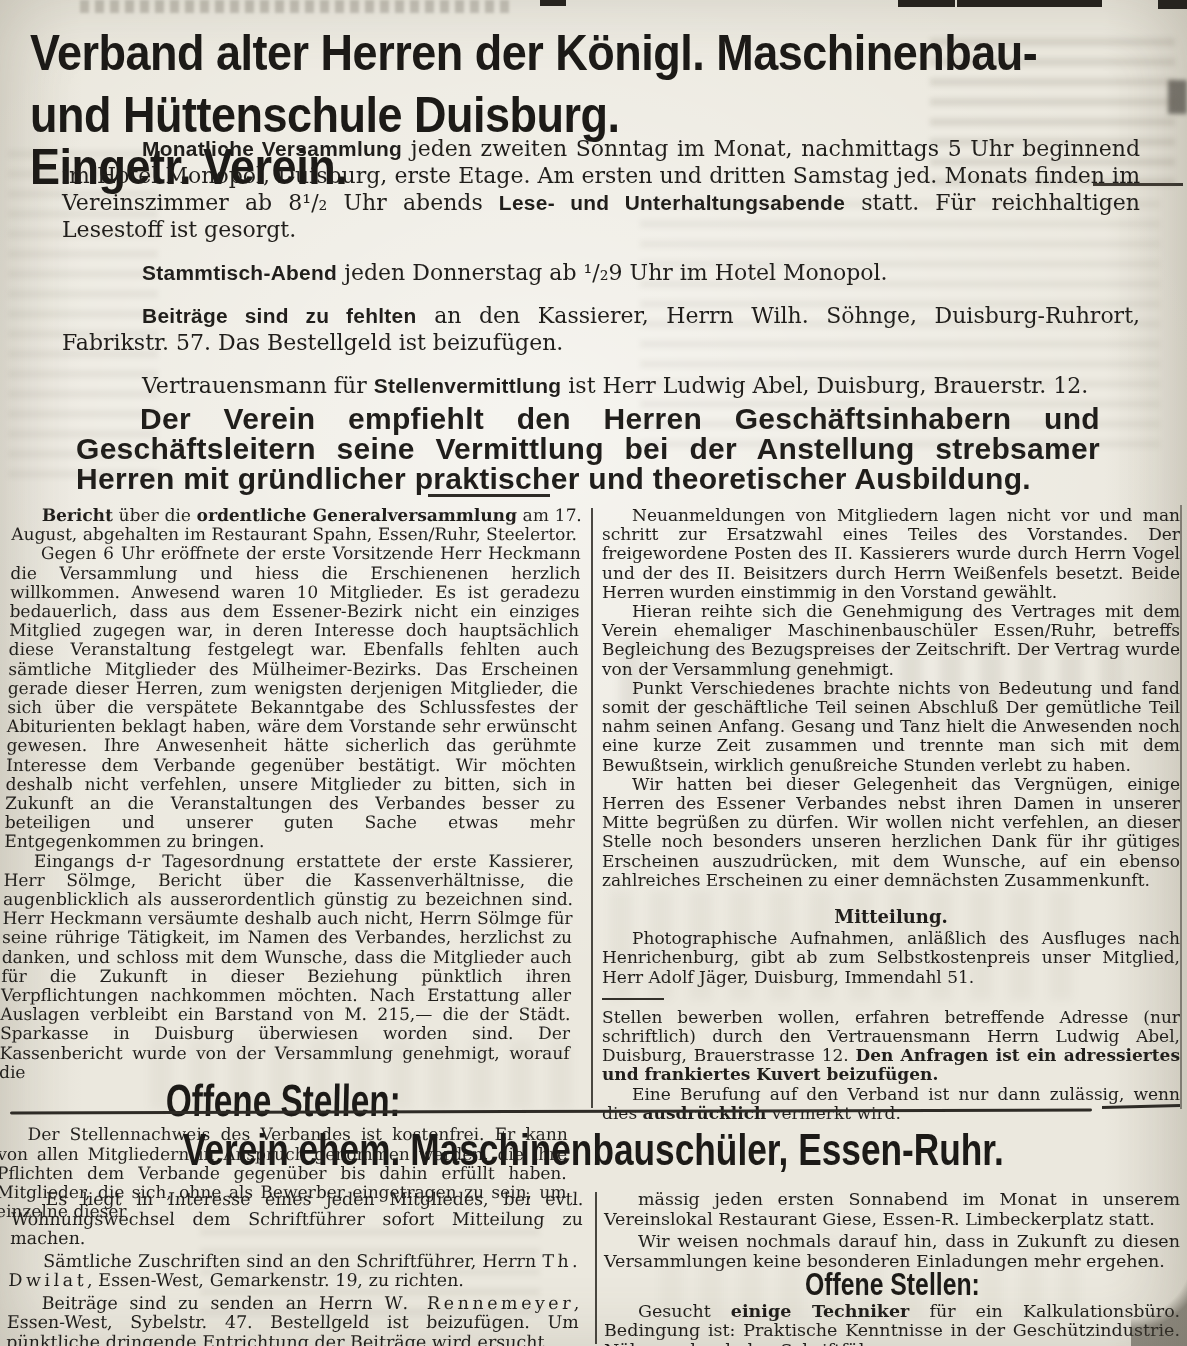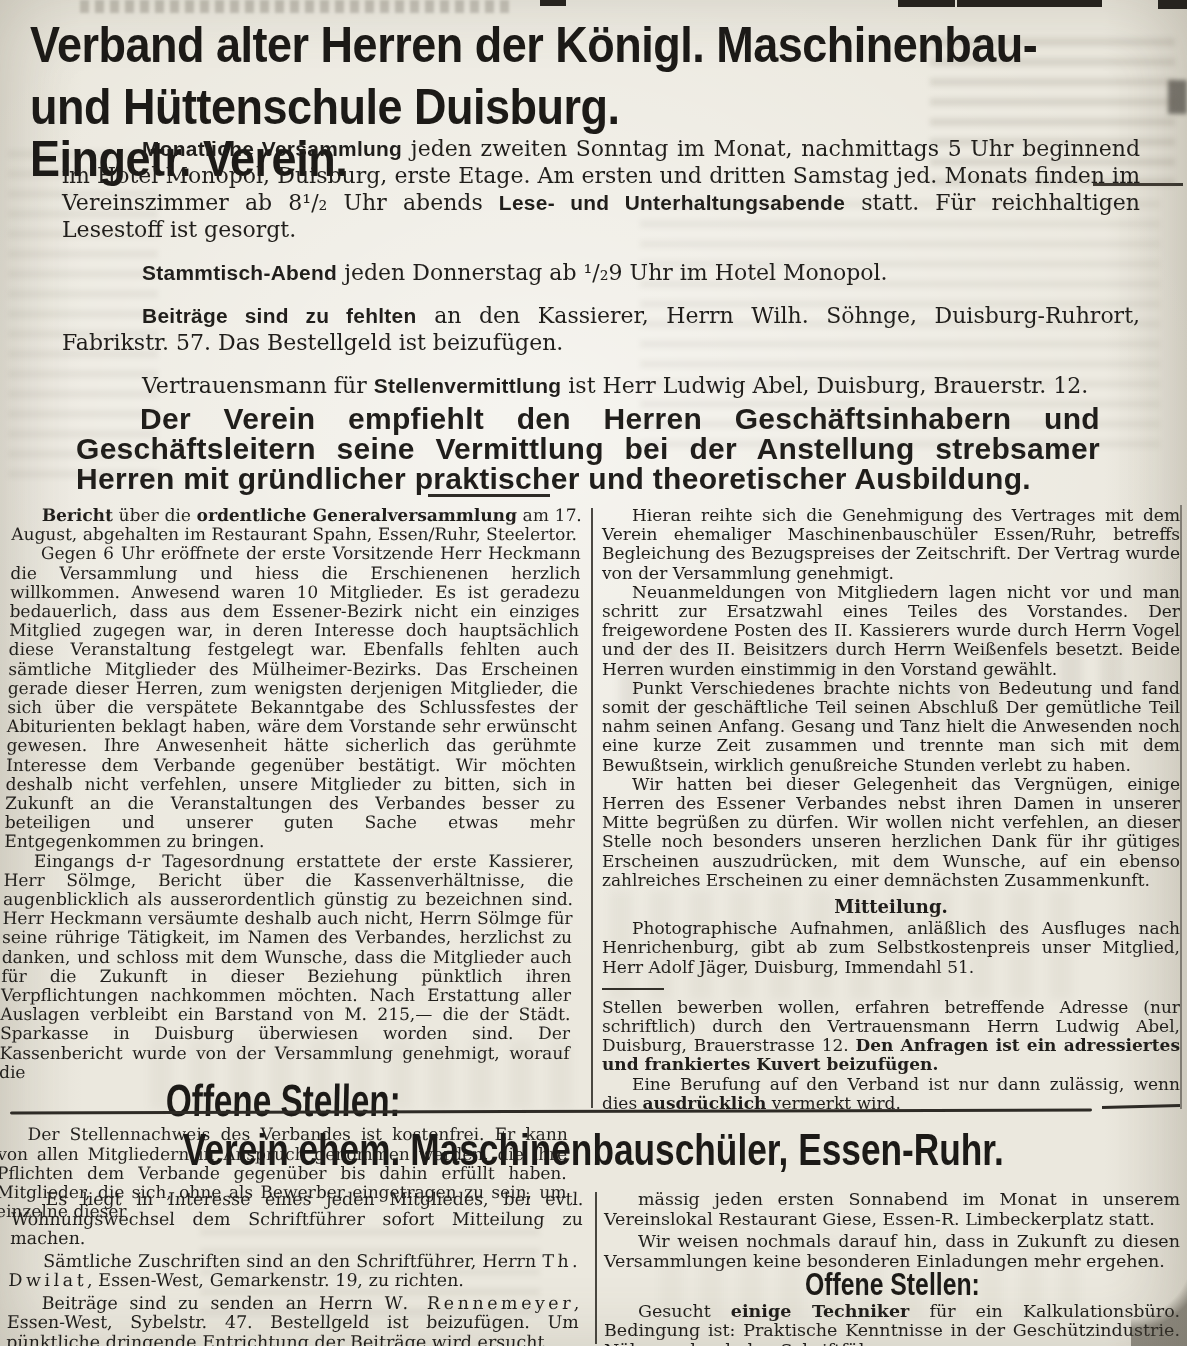--- a/index.html
+++ b/index.html
@@ -6,21 +6,21 @@
   .page{
     position:relative;width:1187px;height:1346px;overflow:hidden;
     background-color:#ebe8de;
     background-image:
       radial-gradient(ellipse 950px 760px at 45% 32%, rgba(255,255,255,0.55), rgba(255,255,255,0) 72%),
       linear-gradient(90deg, rgba(120,110,90,0.10), rgba(120,110,90,0) 7%, rgba(120,110,90,0) 93%, rgba(120,110,90,0.14));
     box-shadow: inset 0 0 70px rgba(95,88,70,.20);
     color:#201e1b;
   }
   
-  .masthead{position:absolute;top:16px;left:30px;width:1150px;}
+  .masthead{position:absolute;top:24px;left:30px;width:1150px;}
   .h1line{font-family:"Liberation Sans",sans-serif;font-weight:700;font-size:45px;
     letter-spacing:-0.5px;white-space:nowrap;transform:scaleY(1.12);transform-origin:top left;color:#1c1a17;}
   .h1row2{display:flex;justify-content:space-between;margin-top:10px;flex-direction:column;}
   
   .intro{position:absolute;top:119px;left:62px;width:1078px;
     font-family:"DejaVu Serif",serif;font-size:22px;line-height:27px;text-align:justify;}
   .ip{margin:16px 0 3px;text-indent:80px;}
   .intro .seg-b{font-family:"Liberation Sans",sans-serif;font-weight:700;font-size:0.95em;letter-spacing:0.3px;}
   .ip-bold{margin:6px 40px 0 14px;text-indent:64px;text-align:justify;}
   .ip-bold .seg-b{font-size:30px;line-height:28px;}
@@ -32,21 +32,21 @@
   .col-r{width:578px;margin-left:20px;}
   .cp{margin:0;text-indent:30px;}
   .noind{text-indent:0;}
   .cols .seg-b,.cols2 .seg-b{font-weight:700;}
   .seg-sp{letter-spacing:3.5px;}
   .jobs-h{text-align:center;margin:9px 0 5px;}
   .hx{display:inline-block;font-family:"Liberation Sans",sans-serif;font-weight:700;font-size:45px;
     transform:scale(0.74,1.0);transform-origin:center;white-space:nowrap;color:#1c1a17;}
   .hx2{display:inline-block;font-family:"Liberation Sans",sans-serif;font-weight:700;font-size:31px;
     transform:scale(0.80,1.0);transform-origin:center;white-space:nowrap;color:#1c1a17;}
-  .notice-h{text-align:center;font-weight:700;font-size:18px;margin:7px 0 3px;text-indent:0;}
+  .notice-h{text-align:center;font-weight:700;font-size:18px;margin:17px 0 3px;text-indent:0;}
   .mini-rule{width:62px;height:2px;background:#33302a;margin:11px 0 8px;}
   .cont{margin-top:4px;}
   
   .rule-long{position:absolute;top:1110px;left:10px;width:1082px;height:3px;background:#2e2b26;transform:rotate(-0.15deg);border-radius:2px;}
   .rule-long-right{position:absolute;top:1105px;left:1102px;width:78px;height:3px;background:#2e2b26;transform:rotate(-1.4deg);}
   .vr1{position:absolute;left:591px;top:508px;height:600px;width:2px;background:rgba(45,42,36,0.85);}
   .vr2{position:absolute;left:595px;top:1192px;height:152px;width:2px;background:rgba(45,42,36,0.85);}
   .vr-edge{position:absolute;left:1180px;top:505px;height:604px;width:2px;background:rgba(45,42,36,0.5);}
   
   .h2wrap{position:absolute;top:1127px;left:0;width:1187px;text-align:center;}
@@ -126,22 +126,22 @@
     <div class="col-l">
       <p class="cp"><span class="seg-b ">Bericht</span><span class=""> über die </span><span class="seg-b ">ordentliche Generalversammlung</span><span class=""> am 17. August, abgehalten im Restaurant Spahn, Essen/Ruhr, Steelertor.</span></p>
       <p class="cp"><span class="">Gegen 6 Uhr eröffnete der erste Vorsitzende Herr Heckmann die Versammlung und hiess die Erschienenen herzlich willkommen.  Anwesend waren 10 Mitglieder.  Es ist geradezu bedauerlich, dass aus dem Essener-Bezirk nicht ein einziges Mitglied zugegen war, in deren Interesse doch hauptsächlich diese Veranstaltung festgelegt war.  Ebenfalls fehlten auch sämtliche Mitglieder des Mülheimer-Bezirks.  Das Erscheinen gerade dieser Herren, zum wenigsten derjenigen Mitglieder, die sich über die verspätete Bekanntgabe des Schlussfestes der Abiturienten beklagt haben, wäre dem Vorstande sehr erwünscht gewesen.  Ihre Anwesenheit hätte sicherlich das gerühmte Interesse dem Verbande gegenüber bestätigt.  Wir möchten deshalb nicht verfehlen, unsere Mitglieder zu bitten, sich in Zukunft an die Veranstaltungen des Verbandes besser zu beteiligen und unserer guten Sache etwas mehr Entgegenkommen zu bringen.</span></p>
       <p class="cp"><span class="">Eingangs d-r Tagesordnung erstattete der erste Kassierer, Herr Sölmge, Bericht über die Kassenverhältnisse, die augenblicklich als ausserordentlich günstig zu bezeichnen sind.  Herr Heckmann versäumte deshalb auch nicht, Herrn Sölmge für seine rührige Tätigkeit, im Namen des Verbandes, herzlichst zu danken, und schloss mit dem Wunsche, dass die Mitglieder auch für die Zukunft in dieser Beziehung pünktlich ihren Verpflichtungen nachkommen möchten.  Nach Erstattung aller Auslagen verbleibt ein Barstand von M. 215,— die der Städt. Sparkasse in Duisburg überwiesen worden sind.  Der Kassenbericht wurde von der Versammlung genehmigt, worauf die</span></p>
       <div class="jobs-h">
         <span class="hx">Offene Stellen:</span>
       </div>
       <p class="cp"><span class="">Der Stellennachweis des Verbandes ist kostenfrei.  Er kann von allen Mitgliedern in Anspruch genommen werden, die ihre Pflichten dem Verbande gegenüber bis dahin erfüllt haben.  Mitglieder, die sich, ohne als Bewerber eingetragen zu sein, um einzelne dieser</span></p>
     </div>
     <div class="col-r">
+      <p class="cp"><span class="">Neuanmeldungen von Mitgliedern lagen nicht vor und man schritt zur Ersatzwahl eines Teiles des Vorstandes.  Der freigewordene Posten des II. Kassierers wurde durch Herrn Vogel und der des II. Beisitzers durch Herrn Weißenfels besetzt.  Beide Herren wurden einstimmig in den Vorstand gewählt.</span></p>
       <p class="cp"><span class="">Hieran reihte sich die Genehmigung des Vertrages mit dem Verein ehemaliger Maschinenbauschüler Essen/Ruhr, betreffs Begleichung des Bezugspreises der Zeitschrift.  Der Vertrag wurde von der Versammlung genehmigt.</span></p>
-      <p class="cp"><span class="">Neuanmeldungen von Mitgliedern lagen nicht vor und man schritt zur Ersatzwahl eines Teiles des Vorstandes.  Der freigewordene Posten des II. Kassierers wurde durch Herrn Vogel und der des II. Beisitzers durch Herrn Weißenfels besetzt.  Beide Herren wurden einstimmig in den Vorstand gewählt.</span></p>
       <p class="cp"><span class="">Punkt Verschiedenes brachte nichts von Bedeutung und fand somit der geschäftliche Teil seinen Abschluß  Der gemütliche Teil nahm seinen Anfang.  Gesang und Tanz hielt die Anwesenden noch eine kurze Zeit zusammen und trennte man sich mit dem Bewußtsein, wirklich genußreiche Stunden verlebt zu haben.</span></p>
       <p class="cp"><span class="">Wir hatten bei dieser Gelegenheit das Vergnügen, einige Herren des Essener Verbandes nebst ihren Damen in unserer Mitte begrüßen zu dürfen.  Wir wollen nicht verfehlen, an dieser Stelle noch besonders unseren herzlichen Dank für ihr gütiges Erscheinen auszudrücken, mit dem Wunsche, auf ein ebenso zahlreiches Erscheinen zu einer demnächsten Zusammenkunft.</span></p>
       <p class="cp notice-h">Mitteilung.</p>
       <p class="cp"><span class="">Photographische Aufnahmen, anläßlich des Ausfluges nach Henrichenburg, gibt ab zum Selbstkostenpreis unser Mitglied, Herr Adolf Jäger, Duisburg, Immendahl 51.</span></p>
       <div class="mini-rule"></div>
       <p class="cp noind cont"><span class="">Stellen bewerben wollen, erfahren betreffende Adresse (nur schriftlich) durch den Vertrauensmann Herrn Ludwig Abel, Duisburg, Brauerstrasse 12.  </span><span class="seg-b ">Den Anfragen ist ein adressiertes und frankiertes Kuvert beizufügen.</span></p>
       <p class="cp"><span class="">Eine Berufung auf den Verband ist nur dann zulässig, wenn dies </span><span class="seg-b ">ausdrücklich</span><span class=""> vermerkt wird.</span></p>
     </div>
   </div>
 

